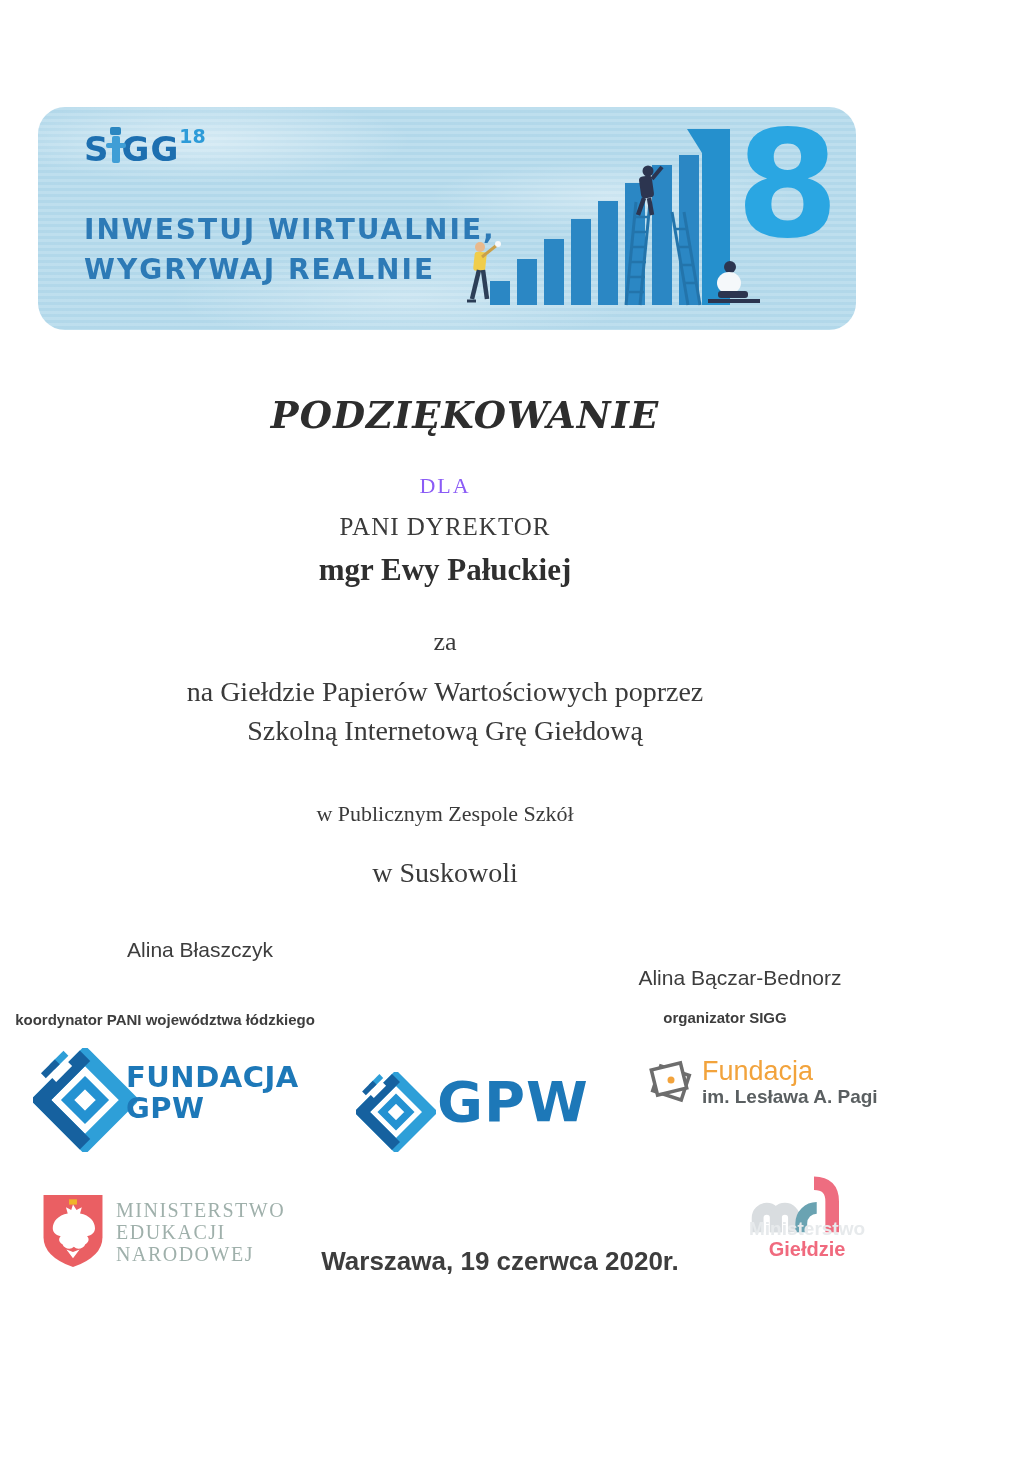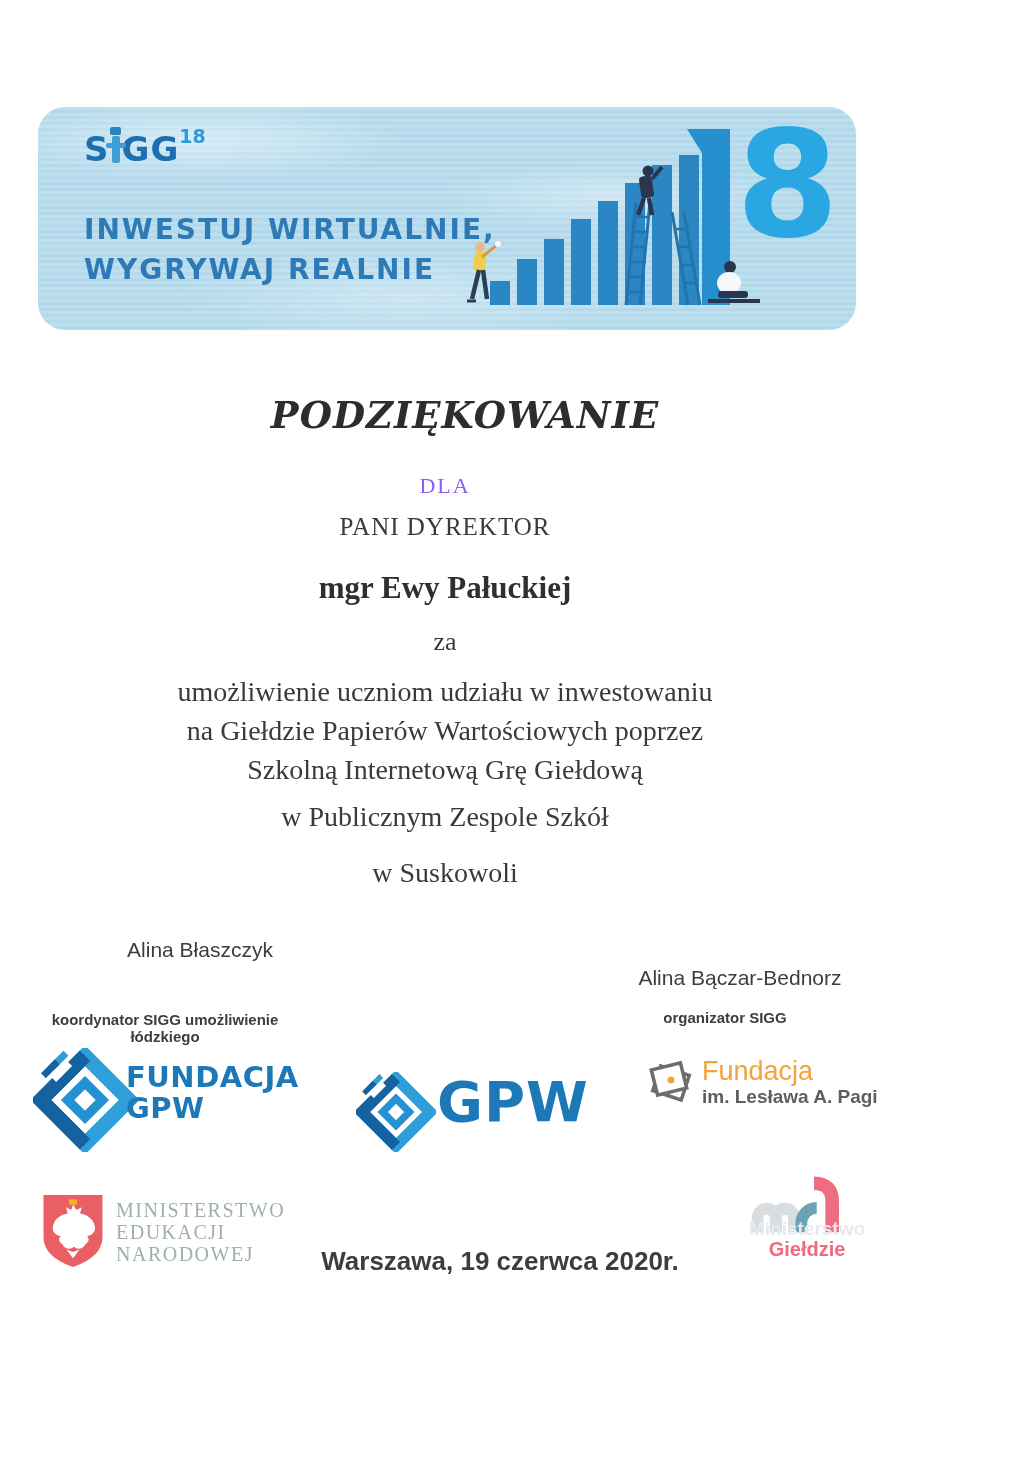--- a/index.html
+++ b/index.html
@@ -41,24 +41,24 @@
     border-top:24px solid #2590cd; border-left:15px solid transparent; }
   .big-eight { position:absolute; left:698px; top:4px; font-family:"DejaVu Sans",sans-serif;
     font-weight:800; font-size:148px; line-height:1; color:#2aa6e2; }
 
   
   .col { position:absolute; left:0; width:890px; text-align:center; }
   .title { top:393px; font-family:"DejaVu Serif",serif; font-style:italic; font-weight:700;
     font-size:37px; letter-spacing:1px; color:#2d2d2d;padding-left:40px; }
   .dla { top:465px; font-size:22px; letter-spacing:2px; color:#8b5cf6;margin-top:8px; }
   .recip-title { top:513px; font-size:25px; letter-spacing:1px; color:#3a3a3a; }
-  .recip-name { top:570px; font-size:31px; font-weight:700; color:#2f2f2f; }
+  .recip-name { top:552px; font-size:31px; font-weight:700; color:#2f2f2f; }
   .za { top:627px; font-size:26px; color:#3a3a3a; }
   .reason { top:672px; font-size:28px; line-height:39px; color:#3a3a3a; }
-  .place1 { top:801px; font-size:28px; color:#3a3a3a; }
+  .place1 { top:801px; font-size:22px; color:#3a3a3a; }
   .place2 { top:857px; font-size:28px; color:#3a3a3a; }
 
   
   .sig { font-family:"Liberation Sans",sans-serif; color:#3d3d3d; text-align:center; }
   .sig-name-left  { left:55px;  top:938px;  width:290px; font-size:21px; }
   .sig-role-left  { left:15px;  top:1011px; width:300px; font-size:15px; font-weight:700; }
   .sig-name-right { left:595px; top:966px;  width:290px; font-size:21px; }
   .sig-role-right { left:575px; top:1009px; width:300px; font-size:15px; font-weight:700; }
 
   
@@ -160,29 +160,28 @@
     <line x1="4" y1="46" x2="56" y2="46" stroke="#2c3550" stroke-width="4"></line>
   </svg>
 </div>
 
 <div class="col title abs">PODZIĘKOWANIE</div>
 <div class="col dla abs">DLA</div>
 <div class="col recip-title abs">PANI DYREKTOR</div>
 <div class="col recip-name abs">mgr Ewy Pałuckiej</div>
 <div class="col za abs">za</div>
 <div class="col reason abs">
-  <div>umożliwienie uczniom udziału w inwestowaniu</div>
   <div>na Giełdzie Papierów Wartościowych poprzez</div>
   <div>Szkolną Internetową Grę Giełdową</div>
 </div>
 <div class="col place1 abs">w Publicznym Zespole Szkół</div>
 <div class="col place2 abs">w Suskowoli</div>
 
 <div class="sig sig-name-left abs">Alina Błaszczyk</div>
-<div class="sig sig-role-left abs">koordynator SIGG umożliwienie łódzkiego</div>
+<div class="sig sig-role-left abs">koordynator PANI województwa łódzkiego</div>
 <div class="sig sig-name-right abs">Alina Bączar-Bednorz</div>
 <div class="sig sig-role-right abs">organizator SIGG</div>
 
 <svg class="abs" style="left:33px; top:1048px;" width="104" height="104" viewBox="0 0 120 120">
     <use href="#gpwmark"></use>
   </svg>
 <div class="fgpw-text abs">
   <div>FUNDACJA</div>
   <div>GPW</div>
 </div>

